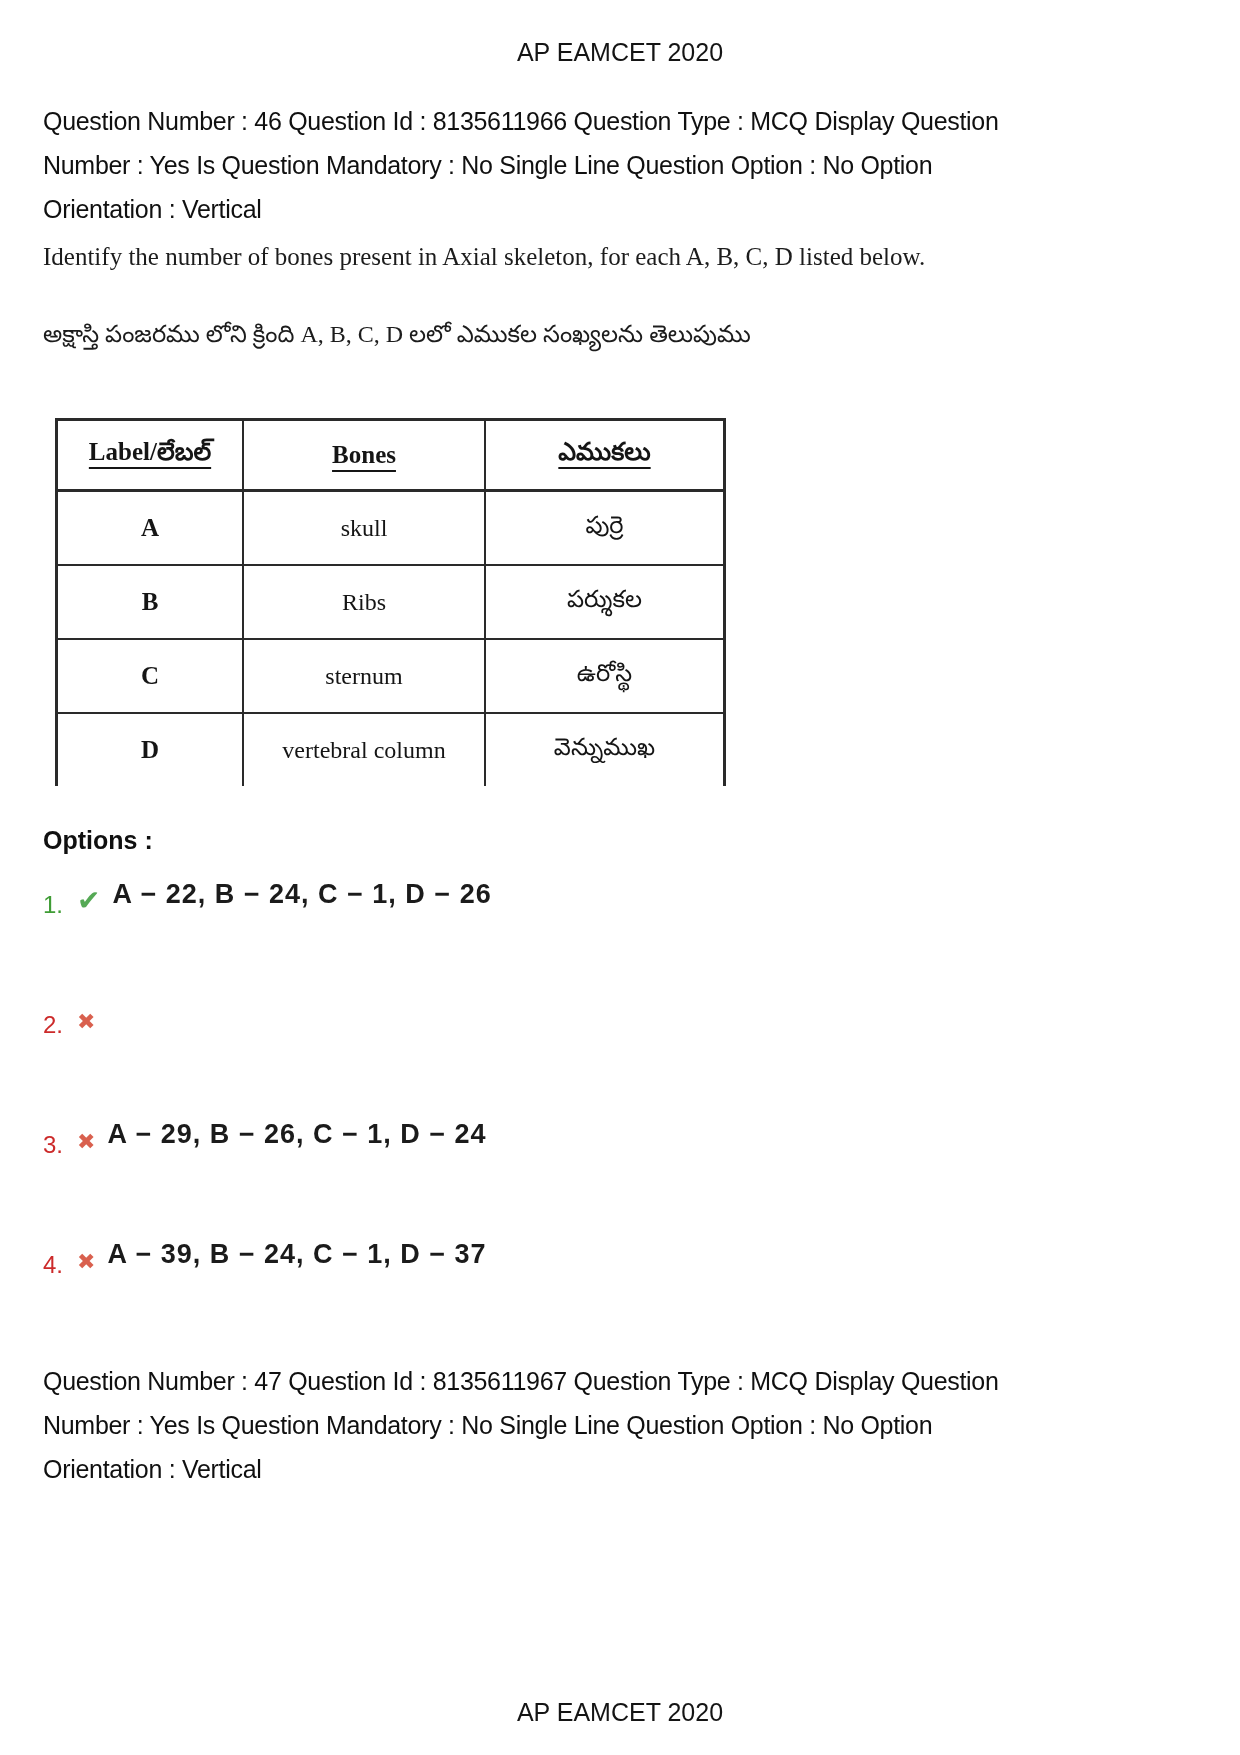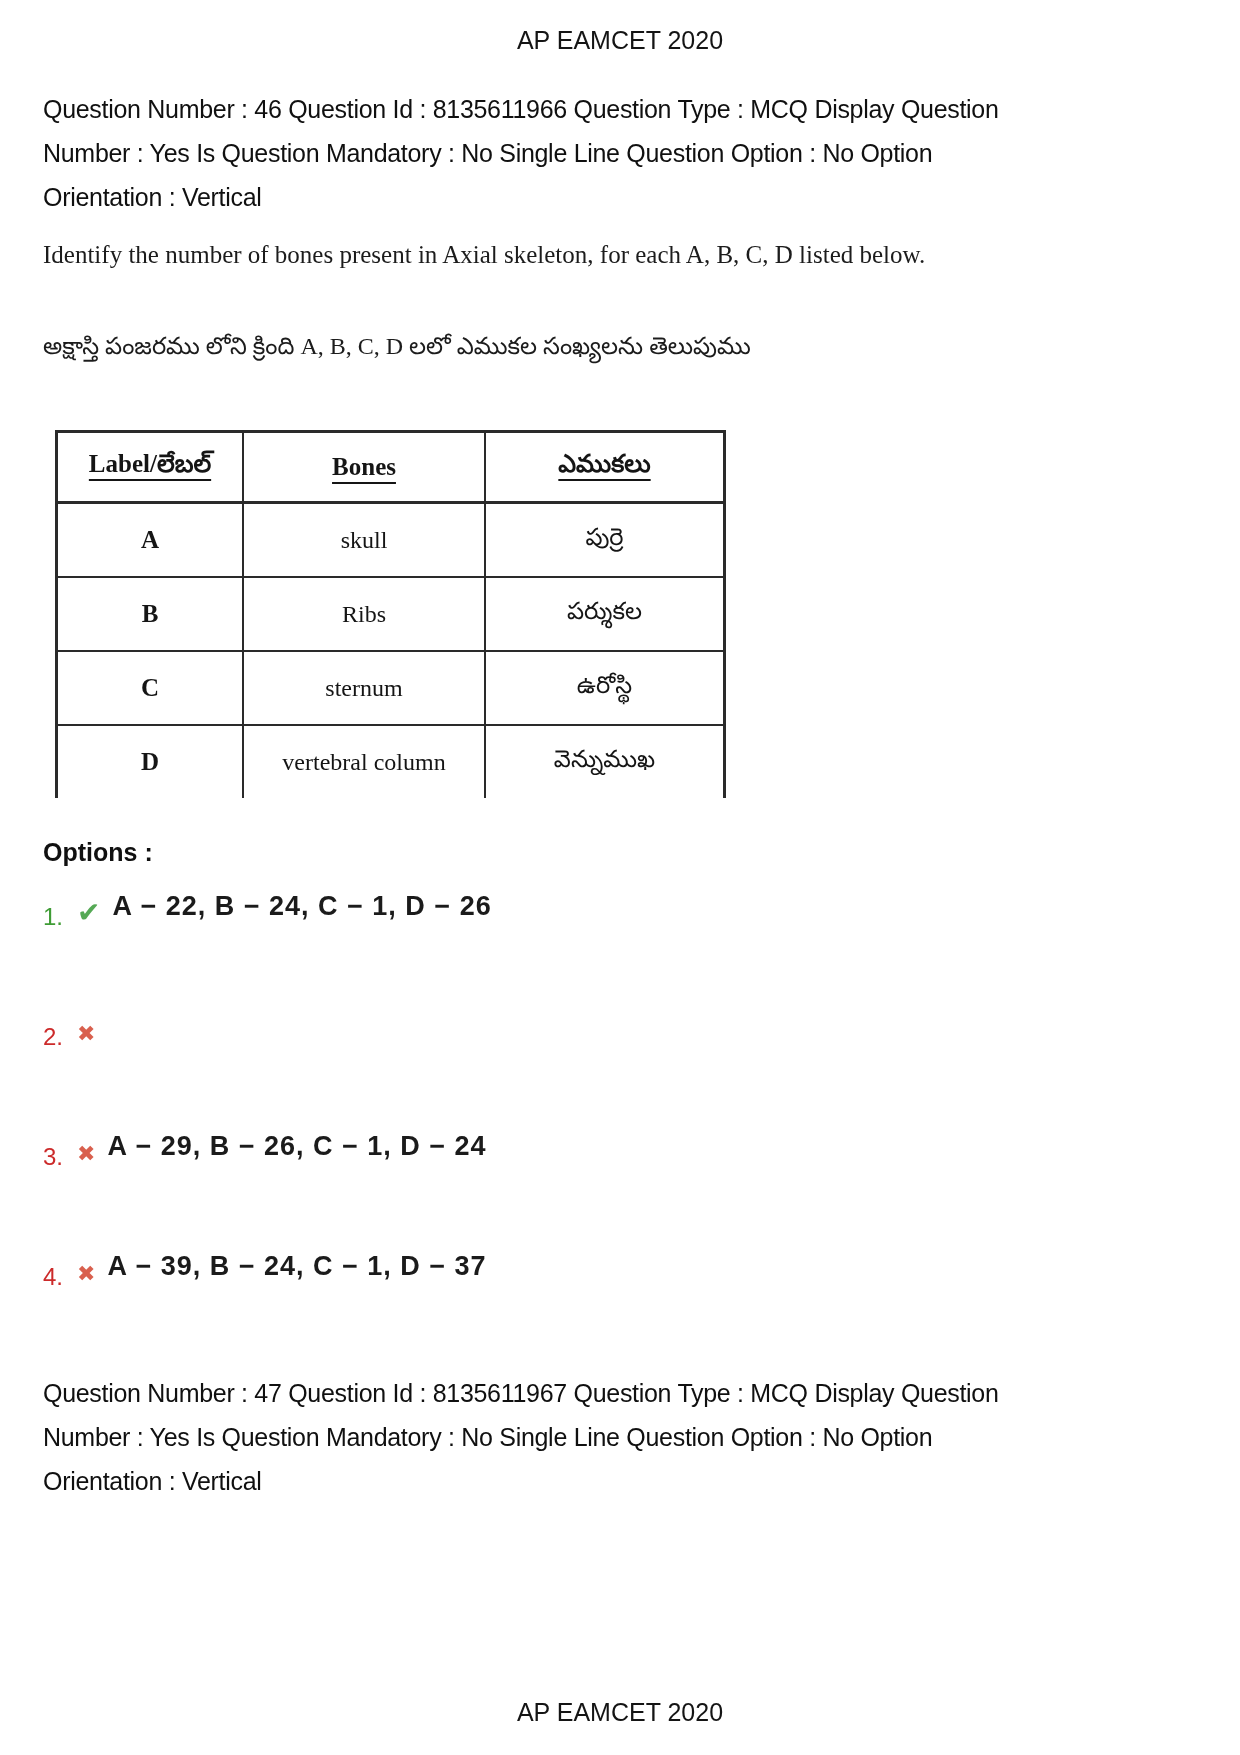--- a/index.html
+++ b/index.html
@@ -2,48 +2,48 @@
 <html><head>
 <meta charset="utf-8">
 <style>
   html, body { margin: 0; padding: 0; background: #ffffff; }
   .page {
     position: relative;
     width: 1240px;
     height: 1755px;
     background: #ffffff;
     box-sizing: border-box;
-    padding: 0 43px;
+    padding: 12px 43px;
     overflow: hidden;
     color: #111111;
   }
   .header-title {
     padding-top: 26px;
     text-align: center;
     font-family: "Liberation Sans", sans-serif;
     font-size: 25px;
     color: #141414;
   }
   .meta-block { margin-top: 32px; }
   .meta-line {
     font-family: "Liberation Sans", sans-serif;
     font-weight: normal;
     font-size: 25px;
     line-height: 44px;
     color: #101010;
     letter-spacing: -0.3px;
   }
   .q-en {
-    margin-top: 22px;
+    margin-top: 12px;
     font-family: "Liberation Serif", serif;
     font-size: 25px;
     color: #1c1c1c;
   }
   .q-te {
-    margin-top: 64px;
+    margin-top: 50px;
     font-family: "Liberation Serif", "DejaVu Sans", serif;
     font-size: 24px;
     color: #1c1c1c;
   }
   table.bones-table {
     border-collapse: collapse;
     margin: 64px 0 0 12px;
     border: 3px solid #2a2a2a;
     border-bottom: none;
   }

